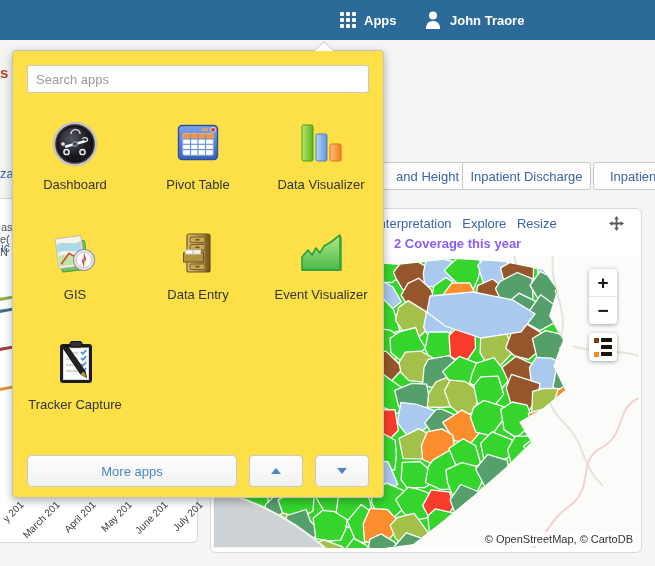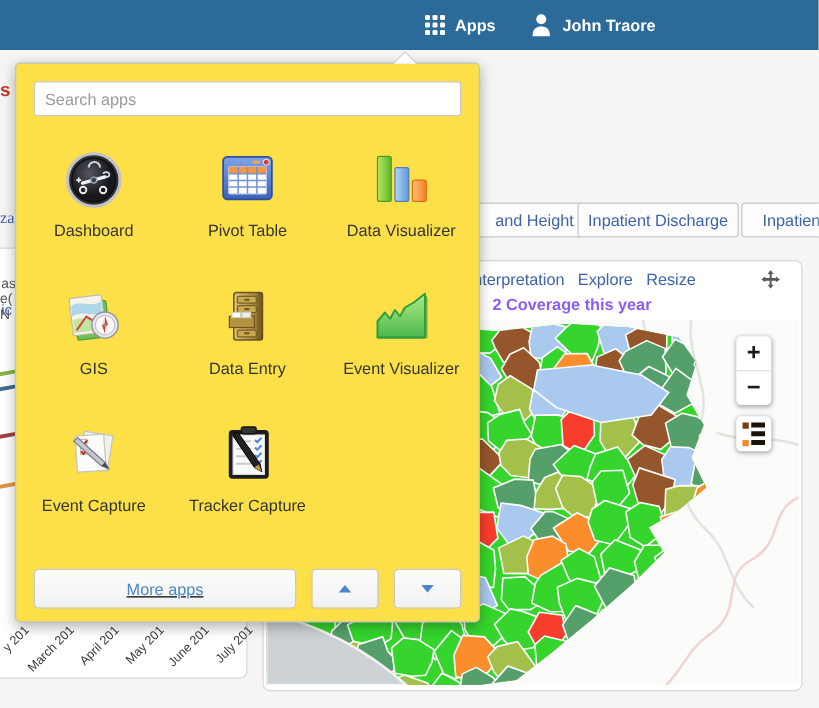--- a/index.html
+++ b/index.html
@@ -43,34 +43,34 @@
   .dropdown::after{content:"";position:absolute;top:-9px;left:302px;border:9px solid transparent;
        border-top:none;border-bottom:9px solid #ffffff;}
   .search-wrap{position:absolute;left:14px;top:14px;right:14px;}
   .search-wrap input{width:100%;box-sizing:border-box;height:28px;border:1px solid #c9c9c9;border-radius:3px;
        font-size:13px;padding:4px 8px;color:#333;outline:none;font-family:"Liberation Sans",sans-serif;}
   .search-wrap input::placeholder{color:#9a9a9a;}
   .apps-grid{position:absolute;left:0;top:56px;width:370px;display:grid;
        grid-template-columns:repeat(3,123px);grid-auto-rows:110px;justify-content:center;}
   .app-cell{display:flex;flex-direction:column;align-items:center;padding-top:12px;cursor:pointer;border-radius:4px;}
   .app-label{margin-top:10px;font-size:13px;color:#333;}
-  .menu-footer{position:absolute;left:14px;right:14px;top:404px;display:flex;gap:12px;text-decoration:underline;}
+  .menu-footer{position:absolute;left:14px;right:14px;top:404px;display:flex;gap:12px;}
   .menu-btn{height:30px;border:1px solid #c9c9c9;border-radius:4px;display:flex;align-items:center;
        justify-content:center;background:linear-gradient(#fdfdfd,#f1f1f1);color:#4a87c6;font-size:13px;cursor:pointer;}
   .menu-btn.wide{flex:1;}
   .menu-btn.sq{width:52px;}
   .tri-up{width:0;height:0;border-left:5px solid transparent;border-right:5px solid transparent;border-bottom:6px solid #4a87c6;}
   .tri-down{width:0;height:0;border-left:5px solid transparent;border-right:5px solid transparent;border-top:6px solid #4a87c6;}
 </style>
 </head>
 <body>
 
 <div id="edge-fragments">
     <span style="position: absolute; left: 0px; top: 64px; color: rgb(192, 57, 43); font-size: 15px; font-weight: bold;">s</span>
-    <span style="position: absolute; left: 0px; top: 166px; color: rgb(61, 99, 169); font-size: 13px; font-family: Liberation Serif, serif;">za</span>
+    <span style="position: absolute; left: 0px; top: 166px; color: rgb(61, 99, 169); font-size: 13px;">za</span>
     <span style="position: absolute; left: 1px; top: 209px; color: rgb(61, 99, 169); font-size: 12px; margin-top: 32px;">ic</span>
     <span style="position: absolute; left: 1px; top: 221px; color: rgb(85, 85, 85); font-size: 11px;">as</span>
     <span style="position: absolute; left: 0px; top: 233px; color: rgb(85, 85, 85); font-size: 11px;">e(</span>
     <span style="position: absolute; left: 0px; top: 246px; color: rgb(85, 85, 85); font-size: 11px;">N</span>
     <div style="position: absolute; left: -3px; top: 297px; width: 16px; height: 3px; background: rgb(134, 180, 65); transform: rotate(-10deg); border-radius: 2px;"></div>
     <div style="position: absolute; left: -3px; top: 309px; width: 16px; height: 3px; background: rgb(65, 112, 142); transform: rotate(-10deg); border-radius: 2px;"></div>
     <div style="position: absolute; left: -3px; top: 347px; width: 16px; height: 3px; background: rgb(164, 63, 68); transform: rotate(-10deg); border-radius: 2px;"></div>
     <div style="position: absolute; left: -3px; top: 387px; width: 16px; height: 3px; background: rgb(224, 148, 64); transform: rotate(-10deg); border-radius: 2px;"></div>
   </div>
 
@@ -288,20 +288,21 @@
             <polygon points="270.3,301.2 261.9,306.2 247.7,310.8 236.9,306.2 237.5,289.4 246.9,280.3 259.2,274.1 268.5,279.6" fill="#55a06a" stroke="#ffffff" stroke-width="1.3" stroke-linejoin="round"></polygon>
             <polygon points="294.0,301.5 282.4,308.7 274.7,315.3 259.4,304.5 260.5,290.9 267.8,273.1 282.6,278.0 289.6,287.6" fill="#55a06a" stroke="#ffffff" stroke-width="1.3" stroke-linejoin="round"></polygon>
             <polygon points="324.6,302.2 312.4,317.1 289.4,308.5 289.4,290.8 307.8,274.8 323.6,285.4" fill="#fb8d2c" stroke="#ffffff" stroke-width="1.3" stroke-linejoin="round"></polygon>
             <polygon points="353.0,303.5 344.2,315.5 335.0,318.5 321.9,305.7 316.5,296.0 328.9,284.8 342.6,279.5 353.9,289.0" fill="#35d52e" stroke="#ffffff" stroke-width="1.3" stroke-linejoin="round"></polygon>
             <polygon points="383.2,304.8 366.8,317.5 352.1,310.3 349.2,291.0 360.0,283.9 378.1,291.4" fill="#fb8d2c" stroke="#ffffff" stroke-width="1.3" stroke-linejoin="round"></polygon>
           </g>
         <polygon id="lake" points="217,40 260,36 300,44 322,58 308,76 268,82 232,70 214,56" fill="#a9c9ee" stroke="#fff" stroke-width="1.3"></polygon>
       </g>
       <path id="ocean" d="M0,234 C34,242 74,258 112,292 L0,292 Z" fill="#cdd2d6" stroke="#f4f4f0" stroke-width="2"></path>
     </svg>
+    <div class="attribution">© OpenStreetMap, © CartoDB</div>
   </div>
 
   <div class="zoombox">
     <div class="zoombtn">+</div>
     <div class="zoombtn">−</div>
   </div>
   <div class="legendbtn">
     <div class="legend-ic">
       <div class="row">
           <i class="sq" style="background:#7b3f10;"></i>
@@ -471,37 +472,20 @@
             </linearGradient>
           </defs>
         <path d="M5 41 V28 L11 21 L15 26 L19 19 L23 24 L27 17 L34 13 L43 6 V41 Z" fill="url(#ev1)" stroke="#2f9e3f" stroke-width="1.6" stroke-linejoin="round"></path>
         <path d="M43 6 L45 9 V42 L43 41 Z" fill="#2f9e3f" opacity=".7"></path>
         <path d="M5 41 H43" stroke="#2f9e3f" stroke-width="1.6"></path>
       </svg>
       <span class="app-label">Event Visualizer</span>
     </div>
 
 
-    <div class="app-cell">
-      <svg width="48" height="48" viewBox="0 0 48 48">
-        <g transform="rotate(9 28 24)">
-            <rect x="14" y="8" width="23" height="29" fill="#efefec" stroke="#c6c6c0"></rect>
-          </g>
-        <g transform="rotate(-4 22 24)">
-            <rect x="10" y="9" width="23" height="29" fill="#fbfbf8" stroke="#c6c6c0"></rect>
-          </g>
-        <rect x="13.5" y="12.5" width="5" height="5" fill="#fff" stroke="#bbb"></rect>
-        <path d="M14 15 l1.8 2 l3-3.8" stroke="#cc2a1e" stroke-width="1.7" fill="none"></path>
-        <rect x="13.5" y="19.5" width="5" height="5" fill="#fff" stroke="#bbb"></rect>
-        <path d="M14 22 l1.8 2 l3-3.8" stroke="#cc2a1e" stroke-width="1.7" fill="none"></path>
-        <path d="M8 14 L11 11 L33 31 L36 36 L30 33.5 Z" fill="#c4c8d0" stroke="#7a7e88" stroke-width="1"></path>
-        <path d="M33 31 L36 36 L30 33.5 Z" fill="#4a4e58"></path>
-      </svg>
-      <span class="app-label">Event Capture</span>
-    </div>
 
     <div class="app-cell">
       <svg width="48" height="48" viewBox="0 0 48 48">
         <rect x="9" y="5" width="32" height="39" rx="3" fill="#1c1c1c"></rect>
         <rect x="12.5" y="9" width="25" height="31.5" fill="#fafafa" stroke="#ddd"></rect>
         <rect x="19" y="2.5" width="12" height="5.5" rx="2" fill="#333" stroke="#0d0d0d"></rect>
         <g stroke="#c8c8c8" stroke-width="1.5">
           <line x1="15" y1="14" x2="27" y2="14"></line>
             <line x1="15" y1="20" x2="27" y2="20"></line>
           <line x1="15" y1="26" x2="27" y2="26"></line>

